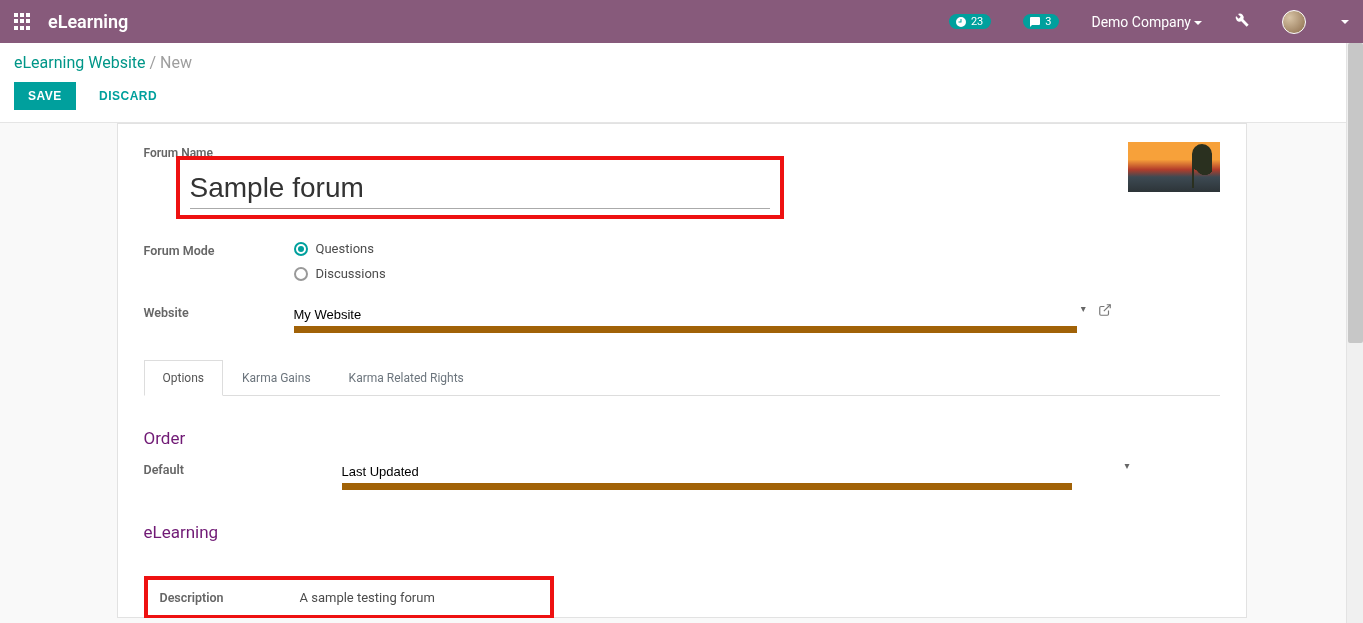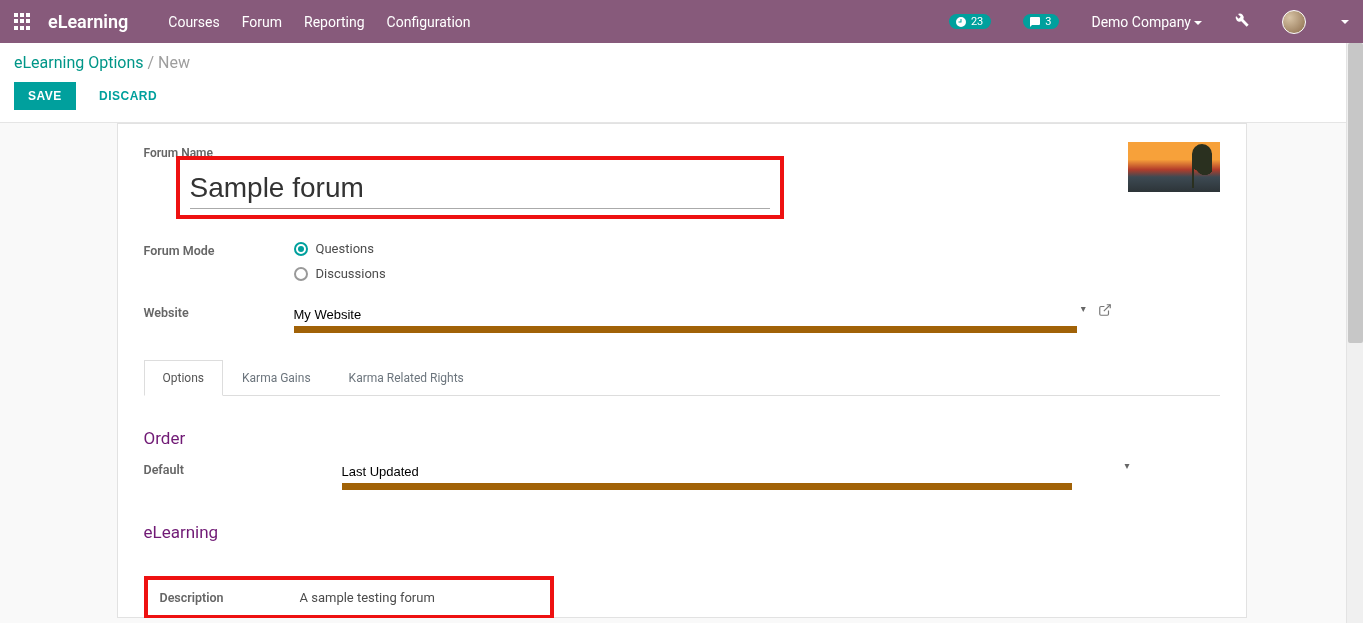--- a/index.html
+++ b/index.html
@@ -276,26 +276,20 @@
       <span></span>
       <span></span>
       <span></span>
       <span></span>
       <span></span>
       <span></span>
       <span></span>
       <span></span>
   </div>
   <div class="brand">eLearning</div>
-  <nav class="topnav">
-    <a>Courses</a>
-    <a>Forum</a>
-    <a>Reporting</a>
-    <a>Configuration</a>
-  </nav>
   <div class="topbar-right">
     <span class="pill">
       <svg viewBox="0 0 24 24">
           <path d="M12 2a10 10 0 1 0 0 20 10 10 0 0 0 0-20zm1 11H7v-2h4V6h2v7z"></path>
         </svg>
       <span>23</span>
     </span>
     <span class="pill">
       <svg viewBox="0 0 24 24">
           <path d="M20 2H4a2 2 0 0 0-2 2v18l4-4h14a2 2 0 0 0 2-2V4a2 2 0 0 0-2-2z"></path>
@@ -310,21 +304,21 @@
           <path d="M22 19l-8-8a6 6 0 0 0-8-8l4 4-3 3-4-4a6 6 0 0 0 8 8l8 8 3-3z"></path>
         </svg>
     </span>
     <span class="avatar"></span>
     <i class="caret"></i>
   </div>
 </div>
 
 <div class="controlbar">
   <div class="breadcrumb">
-    <span class="root">eLearning Options</span>
+    <span class="root">eLearning Website</span>
     <span class="sep"> / </span>
     <span class="leaf">New</span>
   </div>
   <div class="actions">
     <button class="btn-save">SAVE</button>
     <button class="btn-discard">DISCARD</button>
   </div>
 </div>
 
 <div class="sheet-wrap">

